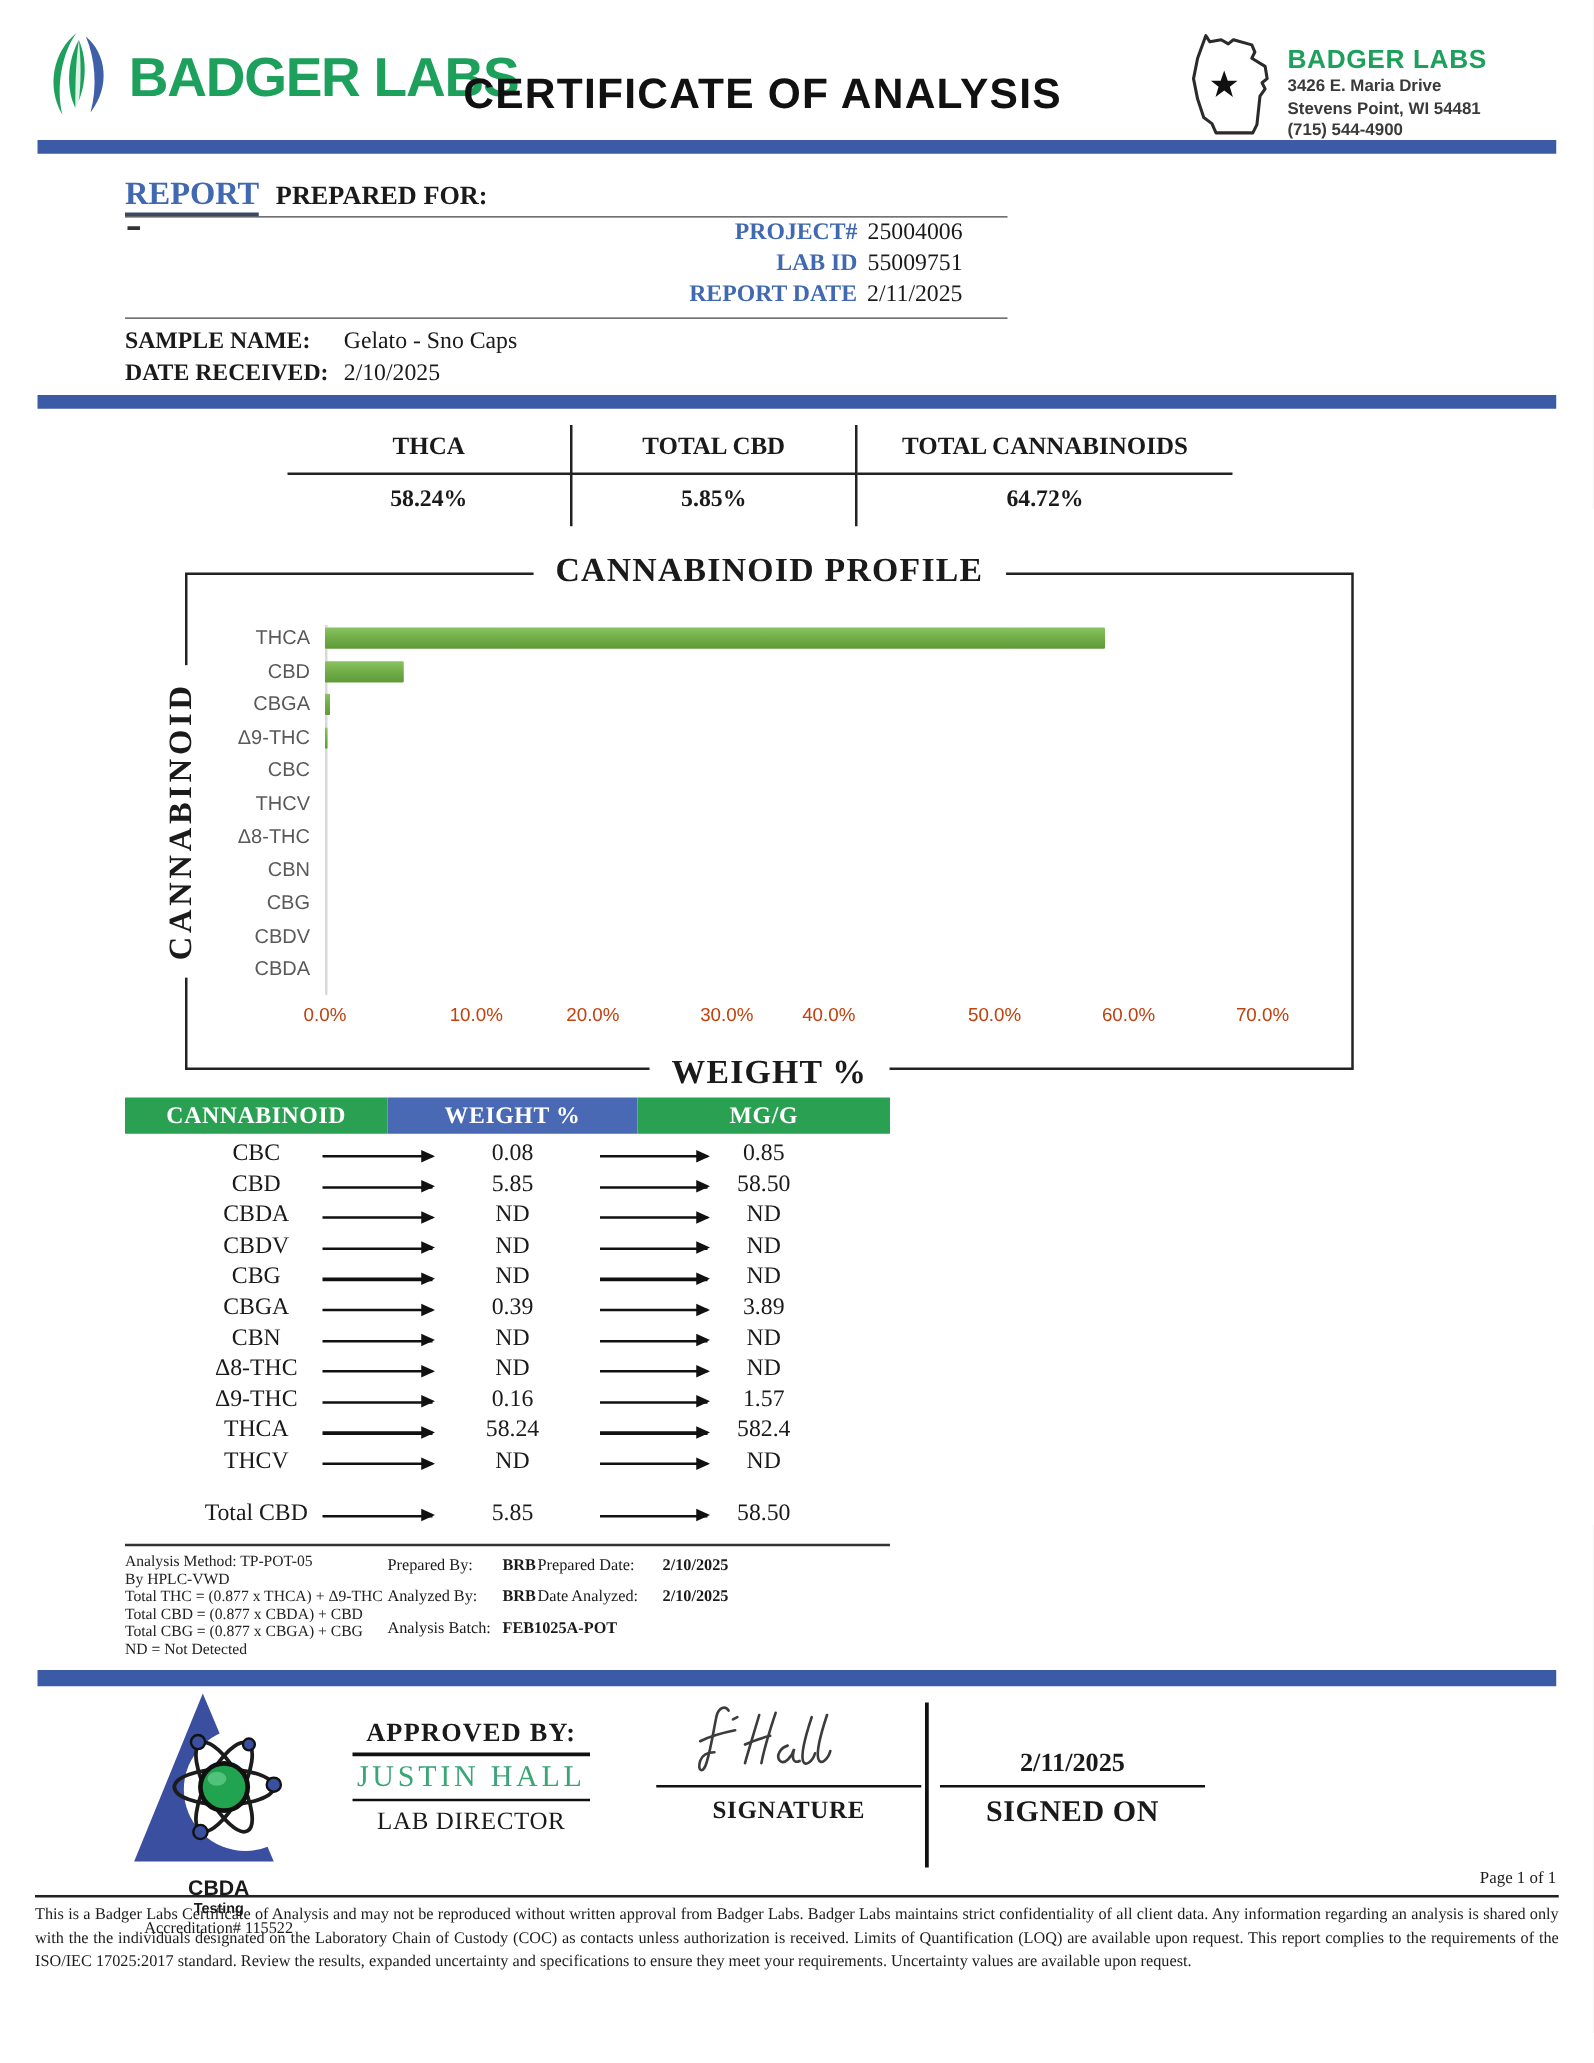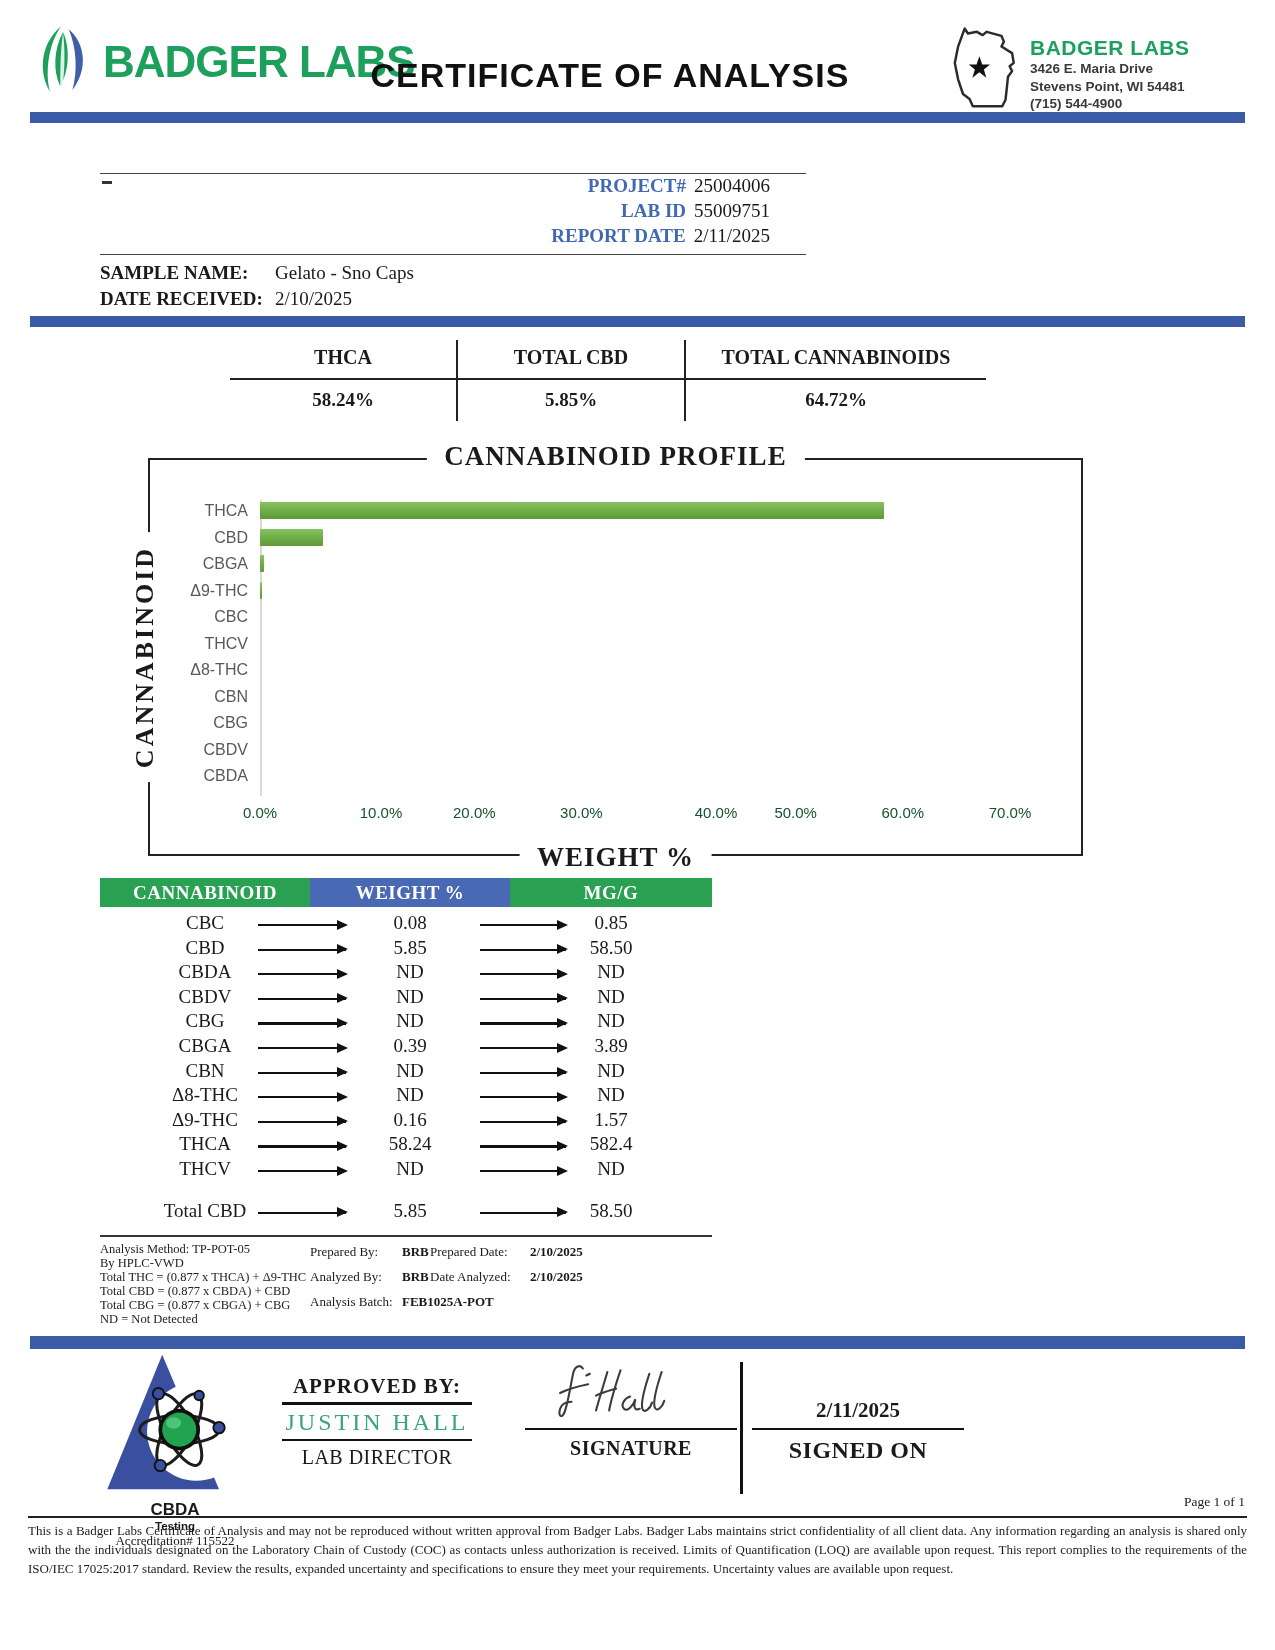--- a/index.html
+++ b/index.html
@@ -54,21 +54,21 @@
     padding:0 18px; font-weight:bold; font-size:27px; letter-spacing:1px; white-space:nowrap; }
   .plot { position:absolute; left:0; top:38px; right:0; }
   .chart-row { position:relative; height:26.5px; }
   .cat-label { position:absolute; left:0; top:4px; width:98px; text-align:right;
     font-family:"Liberation Sans", sans-serif; font-size:16px; color:#595959; }
   .bar { position:absolute; left:110px; top:4px; height:17px; border-radius:1px;
     background:linear-gradient(180deg,#8ac263 0%, #70ad47 50%, #5f9a3a 100%); }
   .axis { position:absolute; left:110px; top:40px; width:2px; height:296px; background:#d9d9d9; }
   .ticks { position:absolute; left:0; top:344px; width:100%; height:20px; }
   .tick { position:absolute; transform:translateX(-50%); font-family:"Liberation Sans", sans-serif;
-    font-size:15px; color:#14532d; }
+    font-size:15px; color:#c2410c; }
 
   
   .rtable { left:100px; top:878px; width:612px; }
   .thead { display:grid; grid-template-columns:210px 200px 202px; }
   .thead div { height:29px; line-height:29px; text-align:center; color:#fff; font-weight:bold; font-size:19px; letter-spacing:0.5px; }
   .th-green { background:#2aa052; } .th-blue { background:#4a69b4; }
   .trows { margin-top:5px; }
   .trow { position:relative; height:24.6px; font-size:19px; }
   .t-name { position:absolute; left:0; width:210px; text-align:center; }
   .t-v1 { position:absolute; left:210px; width:200px; text-align:center; }
@@ -139,20 +139,24 @@
       <div class="lab-name">BADGER LABS</div>
       <div class="lab-line">3426 E. Maria Drive</div>
       <div class="lab-line">Stevens Point, WI 54481</div>
       <div class="lab-line">(715) 544-4900</div>
     </div>
   </div>
 
   <div class="abs hbar bar1"></div>
 
   <div class="abs report-sec">
+    <div class="rp-head">
+      <span class="rp-word">REPORT</span>
+      <span>PREPARED FOR:</span>
+    </div>
     <div class="line1"></div>
     <div class="redact"></div>
     <div class="rp-info">
       <div><span class="rp-lab">PROJECT#</span><span>25004006</span></div>
       <div><span class="rp-lab">LAB ID</span><span>55009751</span></div>
       <div><span class="rp-lab">REPORT DATE</span><span>2/11/2025</span></div>
     </div>
     <div class="line2"></div>
     <div class="kv-row sample">
       <b>SAMPLE NAME:</b><span>Gelato - Sno Caps</span>
@@ -215,21 +219,21 @@
         </div>
         <div class="chart-row">
           <span class="cat-label">CBDA</span>
         </div>
       </div>
     <div class="ticks">
         <span class="tick" style="left: 110px;">0.0%</span>
         <span class="tick" style="left: 231px;">10.0%</span>
         <span class="tick" style="left: 324.3px;">20.0%</span>
         <span class="tick" style="left: 431.4px;">30.0%</span>
-        <span class="tick" style="left: 566px;">40.0%</span>
+        <span class="tick" style="left: 513px;">40.0%</span>
         <span class="tick" style="left: 645.7px;">50.0%</span>
         <span class="tick" style="left: 752.8px;">60.0%</span>
         <span class="tick" style="left: 860px;">70.0%</span>
       </div>
   </div>
 
   <div class="abs rtable">
     <div class="thead">
       <div class="th-green">CANNABINOID</div>
       <div class="th-blue">WEIGHT %</div>

